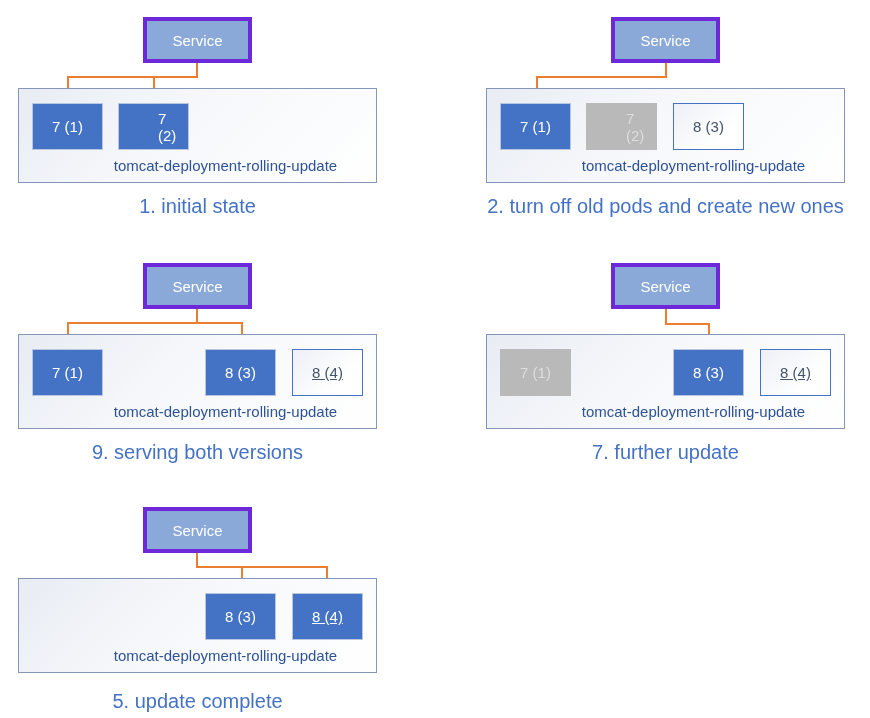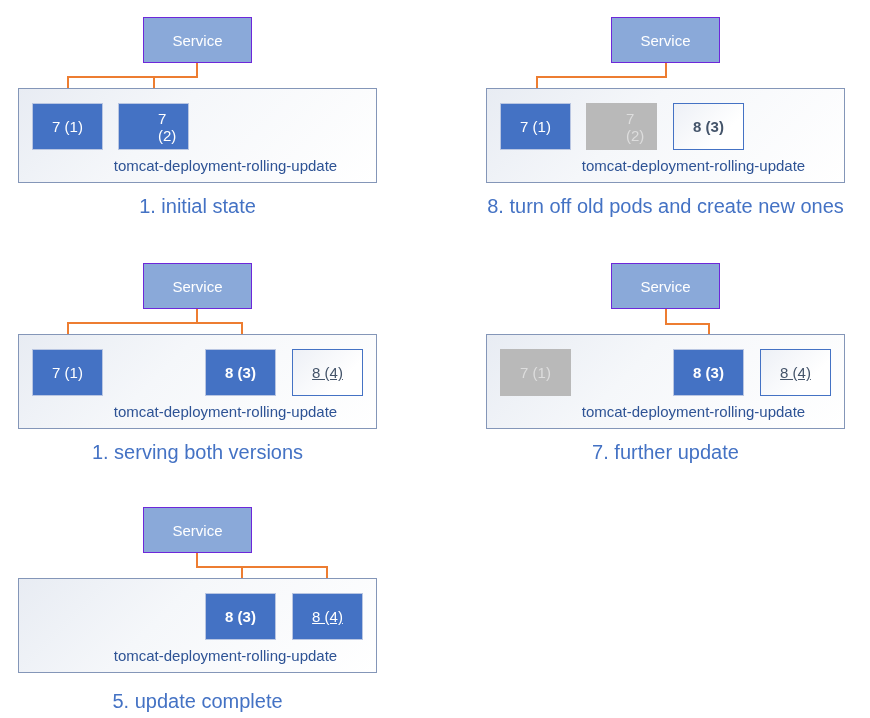--- a/index.html
+++ b/index.html
@@ -27,21 +27,21 @@
   #panel-5 { left: 0;     top: 490px; }
 
   .service {
     position: absolute;
     left: 143px;
     top: 17px;
     width: 109px;
     height: 46px;
     box-sizing: border-box;
     background: #8aa9d9;
-    border: 1px solid #6d28d9;
+    border: 4px solid #6d28d9;
     color: #ffffff;
     font-size: 15px;
     display: flex;
     align-items: center;
     justify-content: center;
   }
 
   .connector {
     position: absolute;
     left: 0;
@@ -89,21 +89,21 @@
     border: 1px solid #b9b9b9;
     color: #dddddd;
   }
   .pod.pending {
     background: linear-gradient(135deg, #edf0f6 0%, #ffffff 70%);
     border: 1px solid #4472c4;
     color: #44546a;
   }
   .slot-a { left: 32px; }
   .slot-b { left: 118px; padding-left: 39px; }
-  .slot-c { left: 205px; font-weight: bold; }
+  .slot-c { left: 205px; }
   .slot-d { left: 292px; text-decoration: underline; }
 
   .deploy-label {
     position: absolute;
     left: 18px;
     top: 157px;
     width: 359px;
     text-align: center;
     color: #2e5395;
     font-size: 15px;
@@ -149,41 +149,41 @@
     </div>
     <svg class="connector" width="430" height="230" viewBox="0 0 430 230">
       <path d="M198 63 V77 H69 V94"></path>
       <polygon points="64,93 74,93 69,102"></polygon>
     </svg>
     <div class="container-box"></div>
     <div class="pod active slot-a">7 (1)</div>
     <div class="pod inactive slot-b">7 (2)</div>
     <div class="pod pending slot-c">8 (3)</div>
     <div class="deploy-label">tomcat-deployment-rolling-update</div>
-    <div class="caption">8. turn off old pods and create new ones</div>
+    <div class="caption">2. turn off old pods and create new ones</div>
   </div>
 
   <div class="panel" id="panel-3">
     <div class="service">
       <span>Service</span>
     </div>
     <svg class="connector" width="430" height="230" viewBox="0 0 430 230">
       <path d="M197 63 V77"></path>
       <path d="M68 77 H242"></path>
       <path d="M68 76 V94"></path>
       <path d="M242 76 V94"></path>
       <polygon points="63,93 73,93 68,102"></polygon>
       <polygon points="237,93 247,93 242,102"></polygon>
     </svg>
     <div class="container-box"></div>
     <div class="pod active slot-a">7 (1)</div>
     <div class="pod active slot-c">8 (3)</div>
     <div class="pod pending slot-d">8 (4)</div>
     <div class="deploy-label">tomcat-deployment-rolling-update</div>
-    <div class="caption">1. serving both versions</div>
+    <div class="caption">9. serving both versions</div>
   </div>
 
   <div class="panel" id="panel-4">
     <div class="service">
       <span>Service</span>
     </div>
     <svg class="connector" width="430" height="230" viewBox="0 0 430 230">
       <path d="M198 63 V78 H241 V94"></path>
       <polygon points="236,93 246,93 241,102"></polygon>
     </svg>

